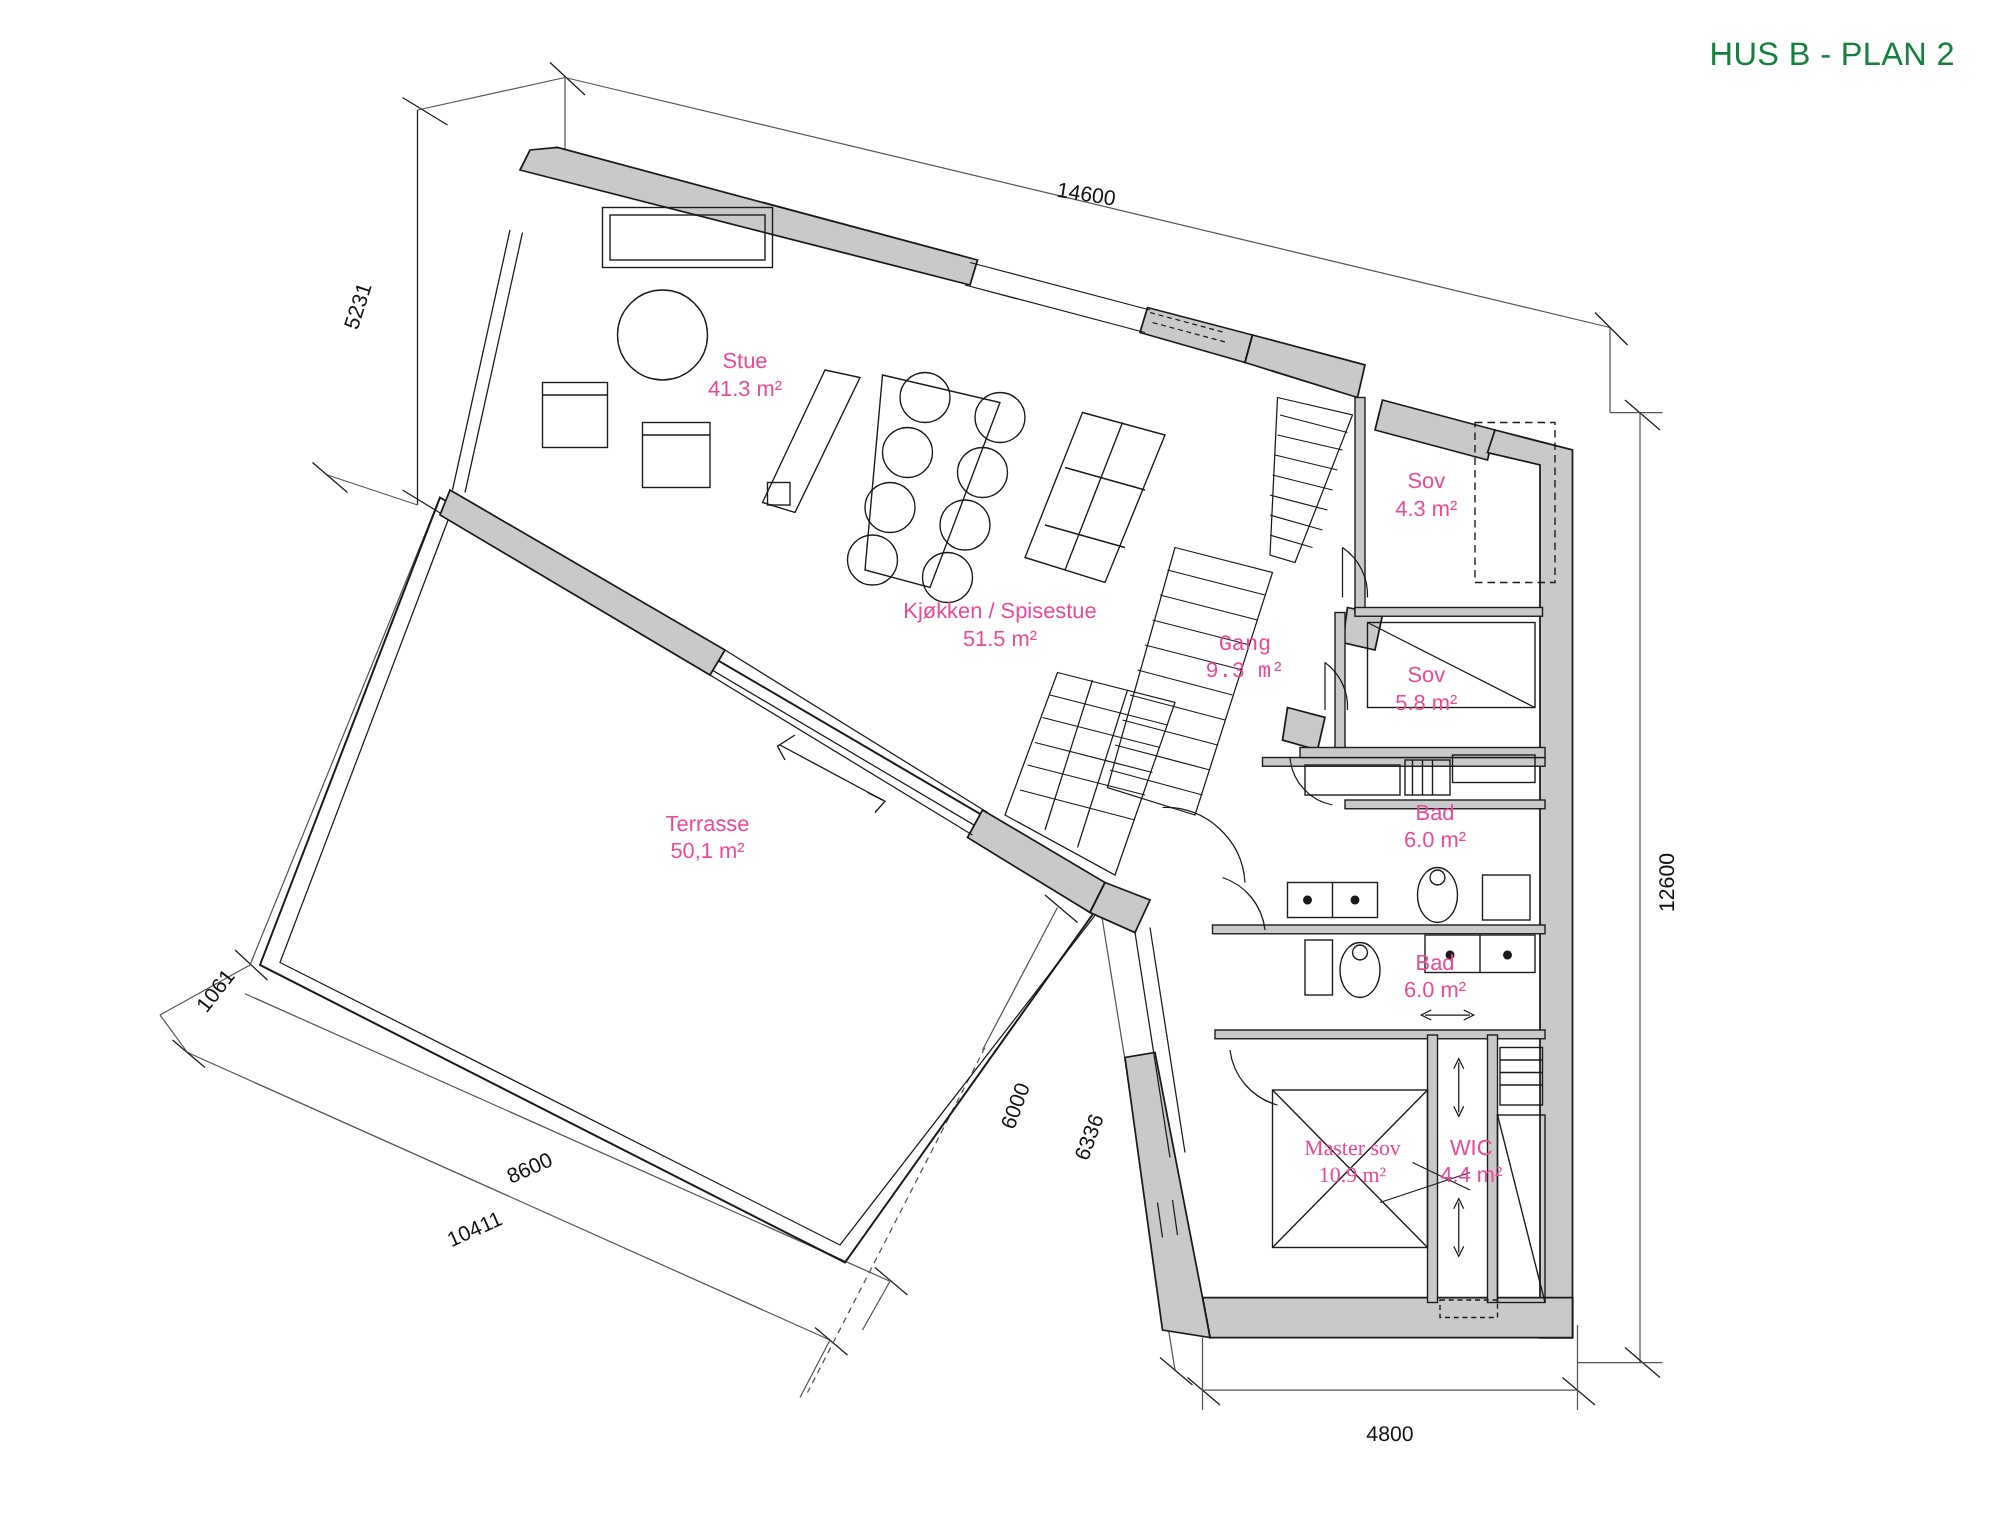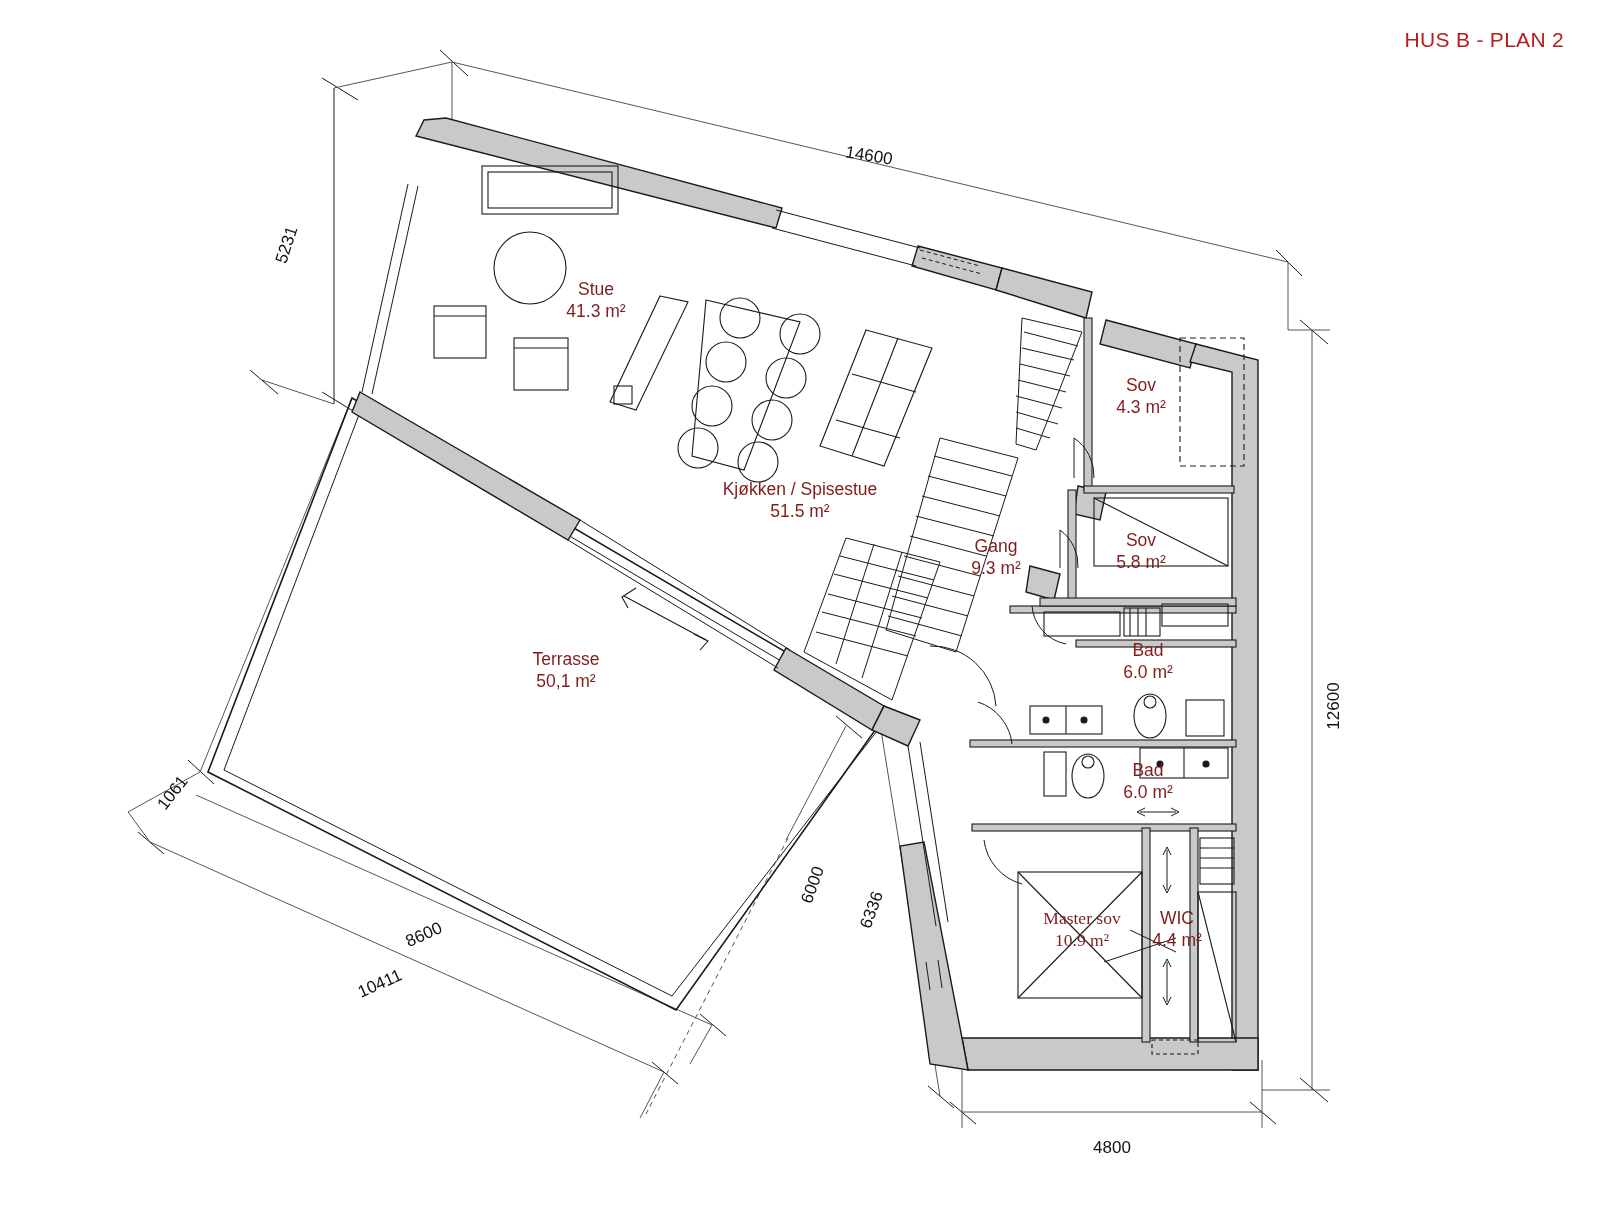--- a/index.html
+++ b/index.html
@@ -1,20 +1,20 @@
 <!DOCTYPE html>
 <html><head>
 <meta charset="utf-8">
 <style>
   html,body{margin:0;padding:0;background:#ffffff;}
   body{width:1600px;height:1218px;overflow:hidden;font-family:"Liberation Sans",sans-serif;color:#1a1a1a;}
   #stage{position:relative;width:1600px;height:1218px;background:#fff;}
   #plan{position:absolute;left:0;top:0;}
-  .ttl{position:absolute;right:36px;top:28px;font-size:21px;letter-spacing:.3px;color:#b91c1c;white-space:nowrap;}
-  .rlab{position:absolute;text-align:center;font-size:17.5px;line-height:1.28;color:#7f1d1d;white-space:nowrap;}
+  .ttl{position:absolute;right:36px;top:28px;font-size:26px;letter-spacing:.3px;color:#15803d;white-space:nowrap;}
+  .rlab{position:absolute;text-align:center;font-size:17.5px;line-height:1.28;color:#ec4899;white-space:nowrap;}
   .rlab .a{display:block;}
   .dim{position:absolute;font-size:17px;color:#111;white-space:nowrap;transform-origin:50% 50%;}
 </style>
 </head>
 <body>
 
 <div id="stage">
 
   <svg id="plan" width="1600" height="1218" viewBox="0 0 1600 1218">
 
@@ -271,21 +271,21 @@
         <span class="a">41.3 m²</span>
       </div>
       <div class="rlab" style="left: 800px; top: 500px; transform: translate(-50%, -50%);">
         <span class="a">Kjøkken / Spisestue</span>
         <span class="a">51.5 m²</span>
       </div>
       <div class="rlab" style="left: 566px; top: 670px; transform: translate(-50%, -50%);">
         <span class="a">Terrasse</span>
         <span class="a">50,1 m²</span>
       </div>
-      <div class="rlab" style="left: 996px; top: 557px; transform: translate(-50%, -50%);">
+      <div class="rlab" style="left: 996px; top: 527px; transform: translate(-50%, -50%); font-family: Liberation Mono, monospace;">
         <span class="a">Gang</span>
         <span class="a">9.3 m²</span>
       </div>
       <div class="rlab" style="left: 1141px; top: 396px; transform: translate(-50%, -50%);">
         <span class="a">Sov</span>
         <span class="a">4.3 m²</span>
       </div>
       <div class="rlab" style="left: 1141px; top: 551px; transform: translate(-50%, -50%);">
         <span class="a">Sov</span>
         <span class="a">5.8 m²</span>

